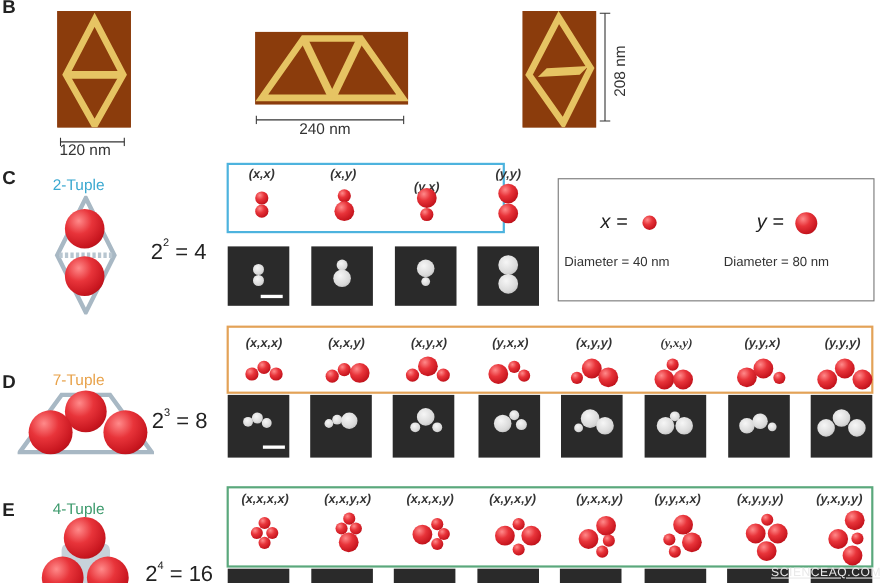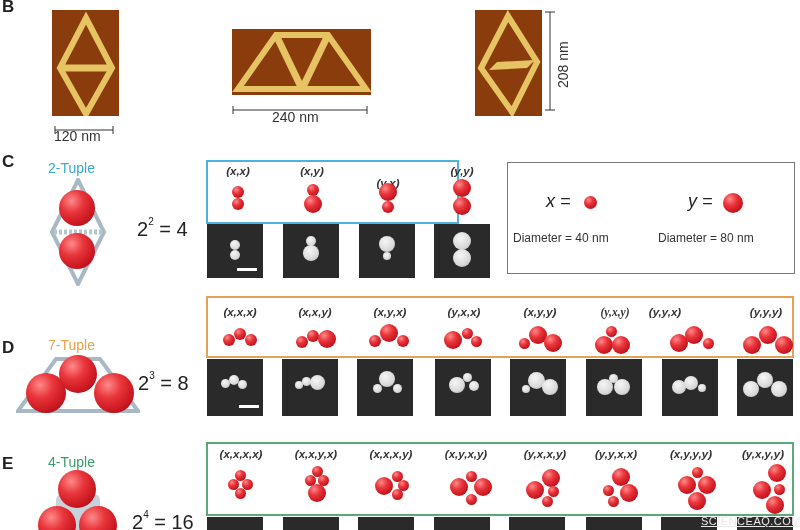--- a/index.html
+++ b/index.html
@@ -85,21 +85,21 @@
     <polygon points="30,2 56,54 30,106 4,54" fill="none" stroke="#a8b8c4" stroke-width="4"></polygon>
     <line x1="6" y1="54" x2="54" y2="54" stroke="#b8c6d0" stroke-width="5" stroke-dasharray="3,2"></line>
   </svg>
   <div class="sphere" style="left:11px;top:12px;width:36px;height:36px;"></div>
   <div class="sphere" style="left:11px;top:55px;width:36px;height:36px;"></div>
 </div>
 <div class="abs eq" style="left:137px;top:218px;">
   <span>2</span><sup>2</sup>&nbsp;<span>= 4</span>
 </div>
 
-<div class="abs box" style="left:206px;top:160px;width:253px;height:64px;border-color:#4db3de;">
+<div class="abs box" style="left:206px;top:148px;width:253px;height:64px;border-color:#4db3de;">
   <div class="col-label" style="left:10px;top:3px;width:40px;">(x,x)</div>
   <div class="col-label" style="left:84px;top:3px;width:40px;">(x,y)</div>
   <div class="col-label" style="left:160px;top:3px;width:40px;margin-top:12px;">(y,x)</div>
   <div class="col-label" style="left:234px;top:3px;width:40px;">(y,y)</div>
 
   <div class="sphere" style="left:24px;top:24px;width:12px;height:12px;"></div>
   <div class="sphere" style="left:24px;top:36px;width:12px;height:12px;"></div>
 
   <div class="sphere" style="left:99px;top:22px;width:12px;height:12px;"></div>
   <div class="sphere" style="left:96px;top:33px;width:18px;height:18px;"></div>
@@ -152,21 +152,21 @@
   <span>2</span><sup>3</sup>&nbsp;<span>= 8</span>
 </div>
 
 <div class="abs box" style="left:206px;top:296px;width:588px;height:62px;border-color:#e3a257;">
   <div class="col-label" style="left:4px;top:8px;width:56px;">(x,x,x)</div>
   <div class="col-label" style="left:79px;top:8px;width:56px;">(x,x,y)</div>
   <div class="col-label" style="left:154px;top:8px;width:56px;">(x,y,x)</div>
   <div class="col-label" style="left:228px;top:8px;width:56px;">(y,x,x)</div>
   <div class="col-label" style="left:304px;top:8px;width:56px;">(x,y,y)</div>
   <div class="col-label" style="left:379px;top:8px;width:56px;font-family:Liberation Serif, serif;">(y,x,y)</div>
-  <div class="col-label" style="left:429px;top:8px;width:56px;">(y,y,x)</div>
+  <div class="col-label" style="left:457px;top:8px;width:56px;">(y,y,x)</div>
   <div class="col-label" style="left:530px;top:8px;width:56px;font-style:italic;">(y,y,y)</div>
 
   <div class="sphere" style="left:15px;top:36px;width:12px;height:12px;"></div>
   <div class="sphere" style="left:26px;top:30px;width:12px;height:12px;"></div>
   <div class="sphere" style="left:37px;top:36px;width:12px;height:12px;"></div>
 
   <div class="sphere" style="left:88px;top:38px;width:12px;height:12px;"></div>
   <div class="sphere" style="left:99px;top:32px;width:12px;height:12px;"></div>
   <div class="sphere" style="left:110px;top:32px;width:18px;height:18px;"></div>
 

